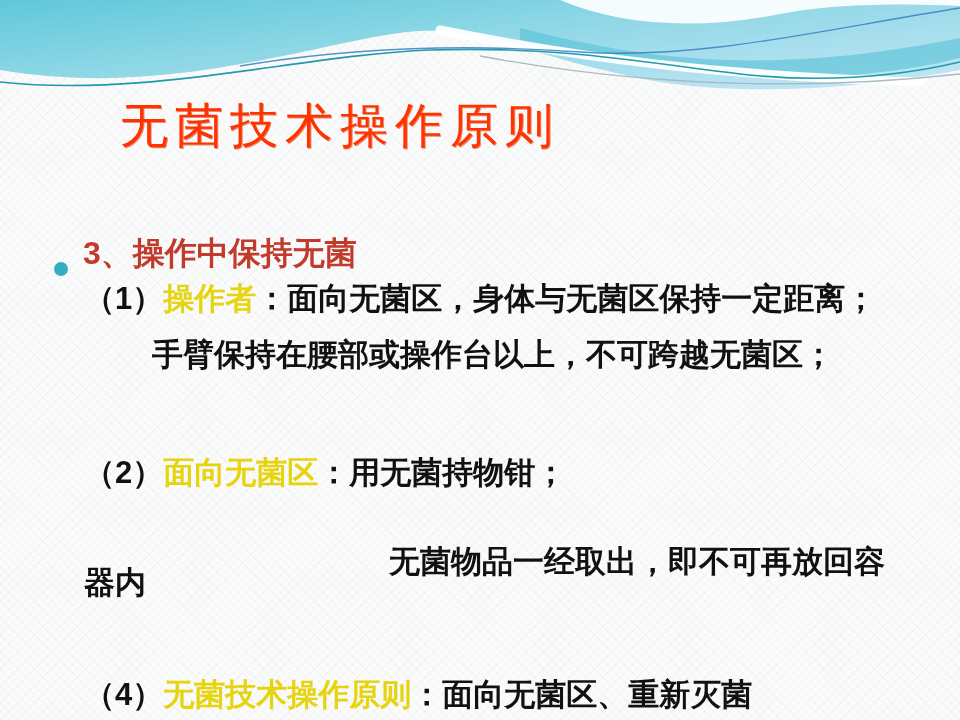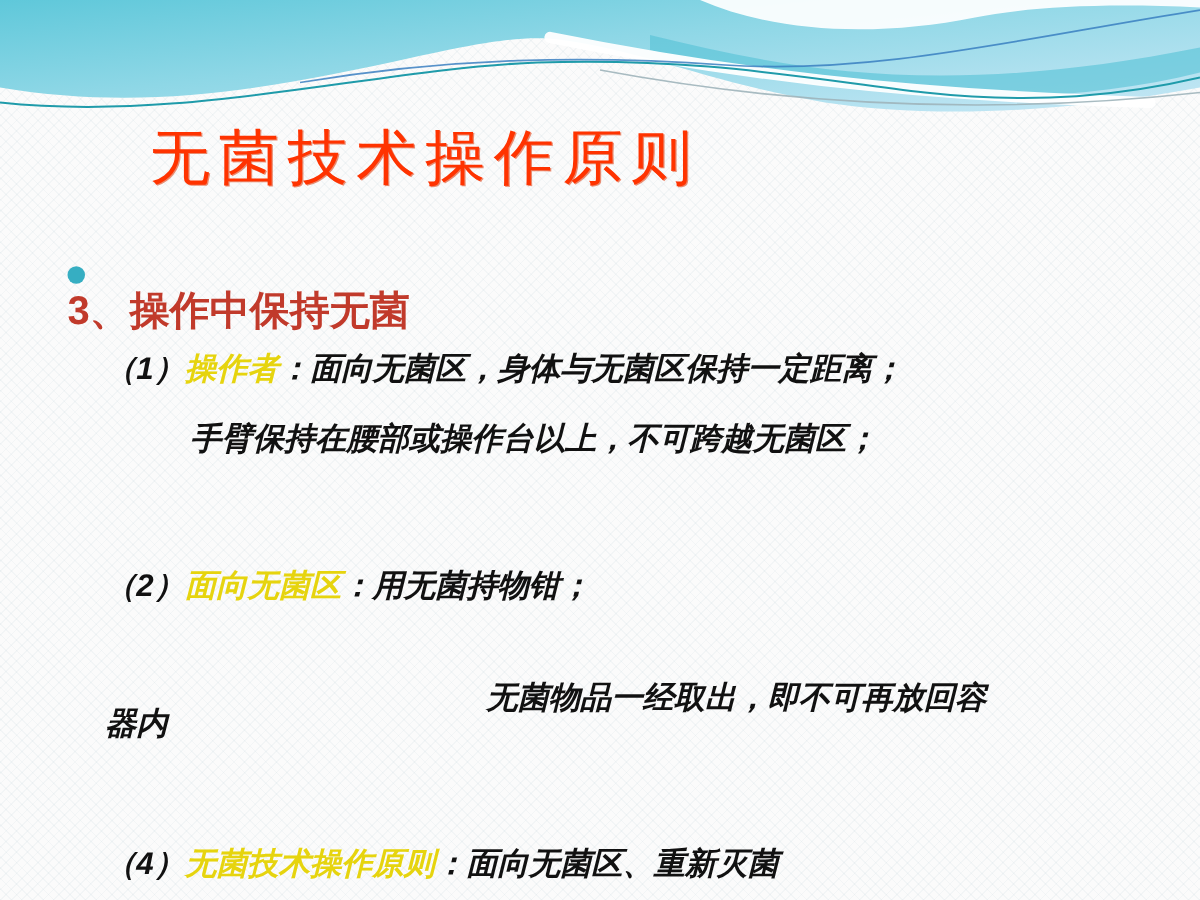--- a/index.html
+++ b/index.html
@@ -24,45 +24,43 @@
     left: 120px; top: 94px;
     font-size: 48px;
     font-weight: 400;
     letter-spacing: 7px;
     color: var(--title-color, #ff3300);
     text-shadow: 1px 1px 0 rgba(220,50,0,0.55);
     white-space: nowrap;
   }
   .heading-row {
     position: absolute;
-    left: 54px; top: 213px;
+    left: 54px; top: 232px;
     display: flex;
-    align-items: flex-start;
+    align-items: flex-end;
     white-space: nowrap;
-    flex-direction: column;
   }
   .bullet-dot {
     width: 14px; height: 14px;
     border-radius: 50%;
     background: var(--bullet-dot, #36aec2);
     margin-right: 15px;
     flex: 0 0 auto;
   }
   .heading-text {
     font-size: 32px;
     font-weight: 700;
     color: var(--heading-color, #c13a2b);
   }
   .line {
     position: absolute;
-    font-size: 25px;
+    font-size: 31px;
     font-weight: 700;
     color: var(--body-color, #111111);
     white-space: nowrap;
-    font-style: italic;
   }
   .hl { color: var(--highlight-color, #e6d40e); }
 </style>
 </head>
 <body>
 
 <div class="slide">
 
   <svg class="banner" viewBox="0 0 960 130" preserveAspectRatio="none">
     <defs>

